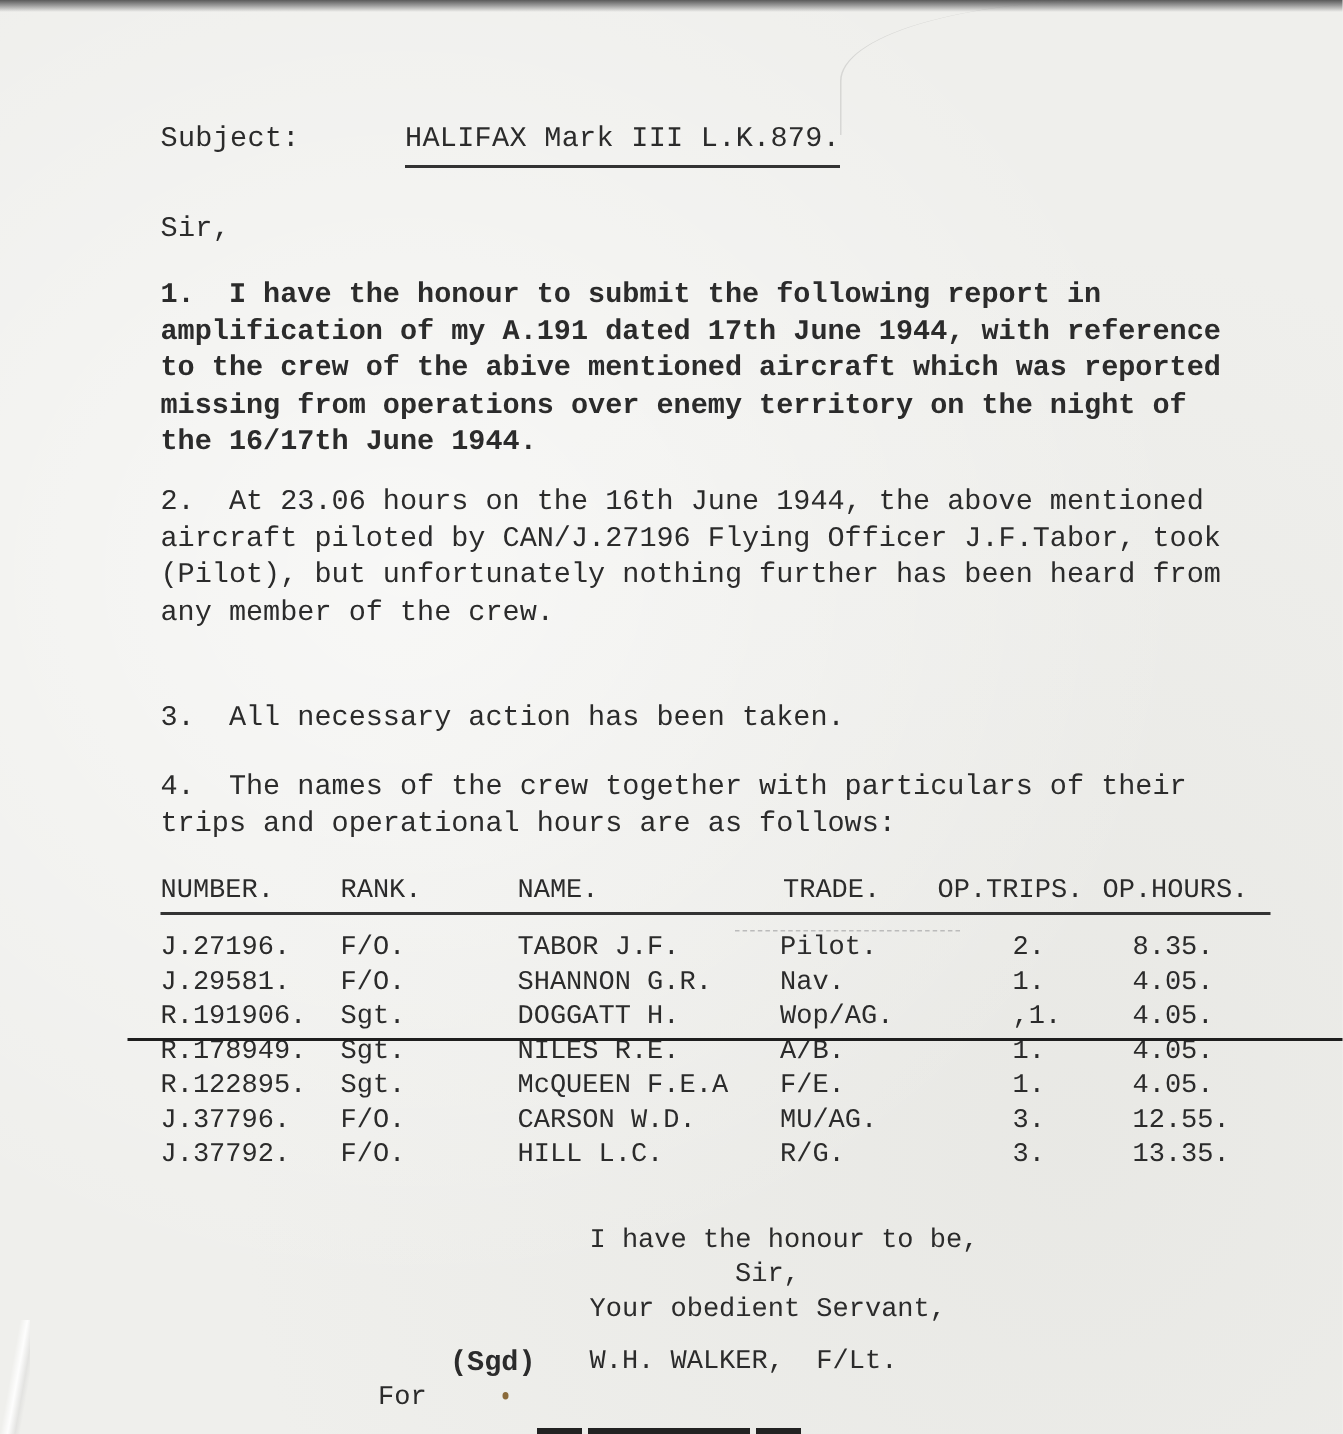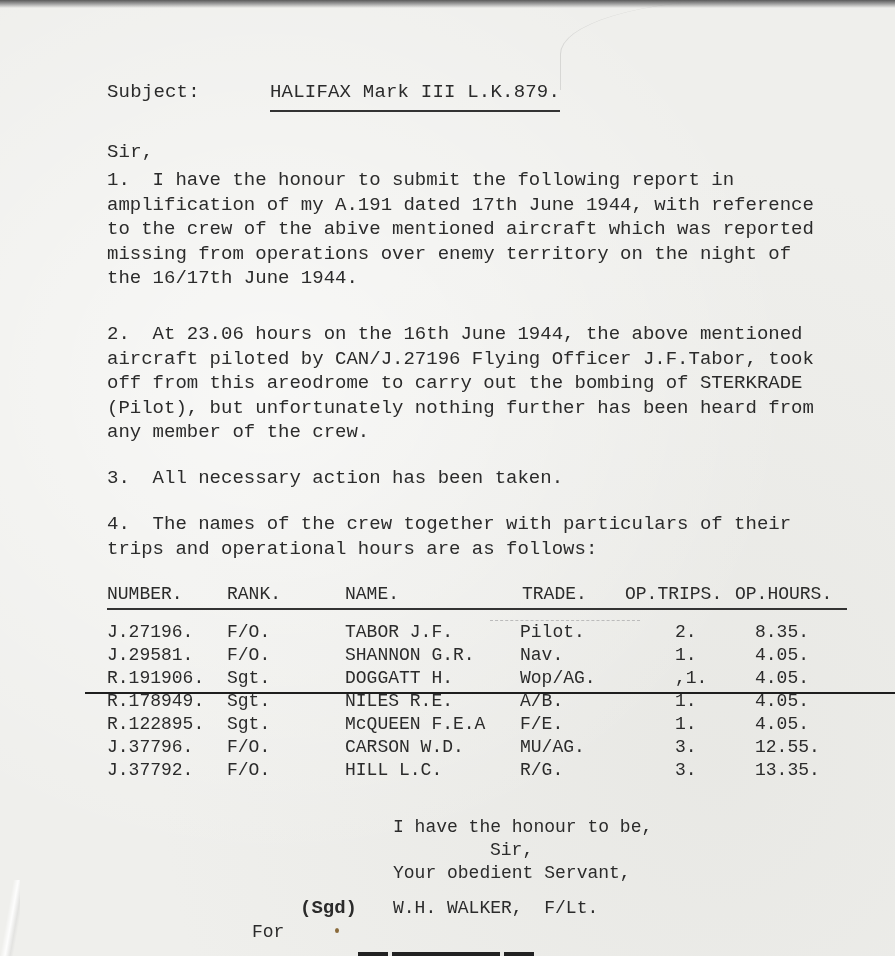--- a/index.html
+++ b/index.html
@@ -56,21 +56,21 @@
   .salutation { left: 107px; top: 140px; }
 
   .para { position: absolute; left: 107px; }
   .para .line {
     display: block;
     white-space: pre;
     font-size: 19px;
     line-height: 24.5px;
     color: #2b2b2b;
   }
-  .p1 { top: 168px; }
+  .p1 { top: 184px; font-weight: bold; }
   .p2 { top: 322px; }
   .p3 { top: 466px; }
   .p4 { top: 512px; font-family: Liberation Mono, monospace; }
 
   .table-head {
     position: absolute;
     top: 582px; left: 107px;
     width: 750px; height: 24px;
   }
   .table-head span, .row span {
@@ -176,21 +176,20 @@
     <span class="line">1.  I have the honour to submit the following report in</span>
     <span class="line">amplification of my A.191 dated 17th June 1944, with reference</span>
     <span class="line">to the crew of the abive mentioned aircraft which was reported</span>
     <span class="line">missing from operations over enemy territory on the night of</span>
     <span class="line">the 16/17th June 1944.</span>
   </div>
 
   <div class="para p2">
     <span class="line">2.  At 23.06 hours on the 16th June 1944, the above mentioned</span>
     <span class="line">aircraft piloted by CAN/J.27196 Flying Officer J.F.Tabor, took</span>
-    <span class="line">off from this areodrome to carry out the bombing of STERKRADE</span>
     <span class="line">(Pilot), but unfortunately nothing further has been heard from</span>
     <span class="line">any member of the crew.</span>
   </div>
 
   <div class="para p3">
     <span class="line">3.  All necessary action has been taken.</span>
   </div>
 
   <div class="para p4">
     <span class="line">4.  The names of the crew together with particulars of their</span>

